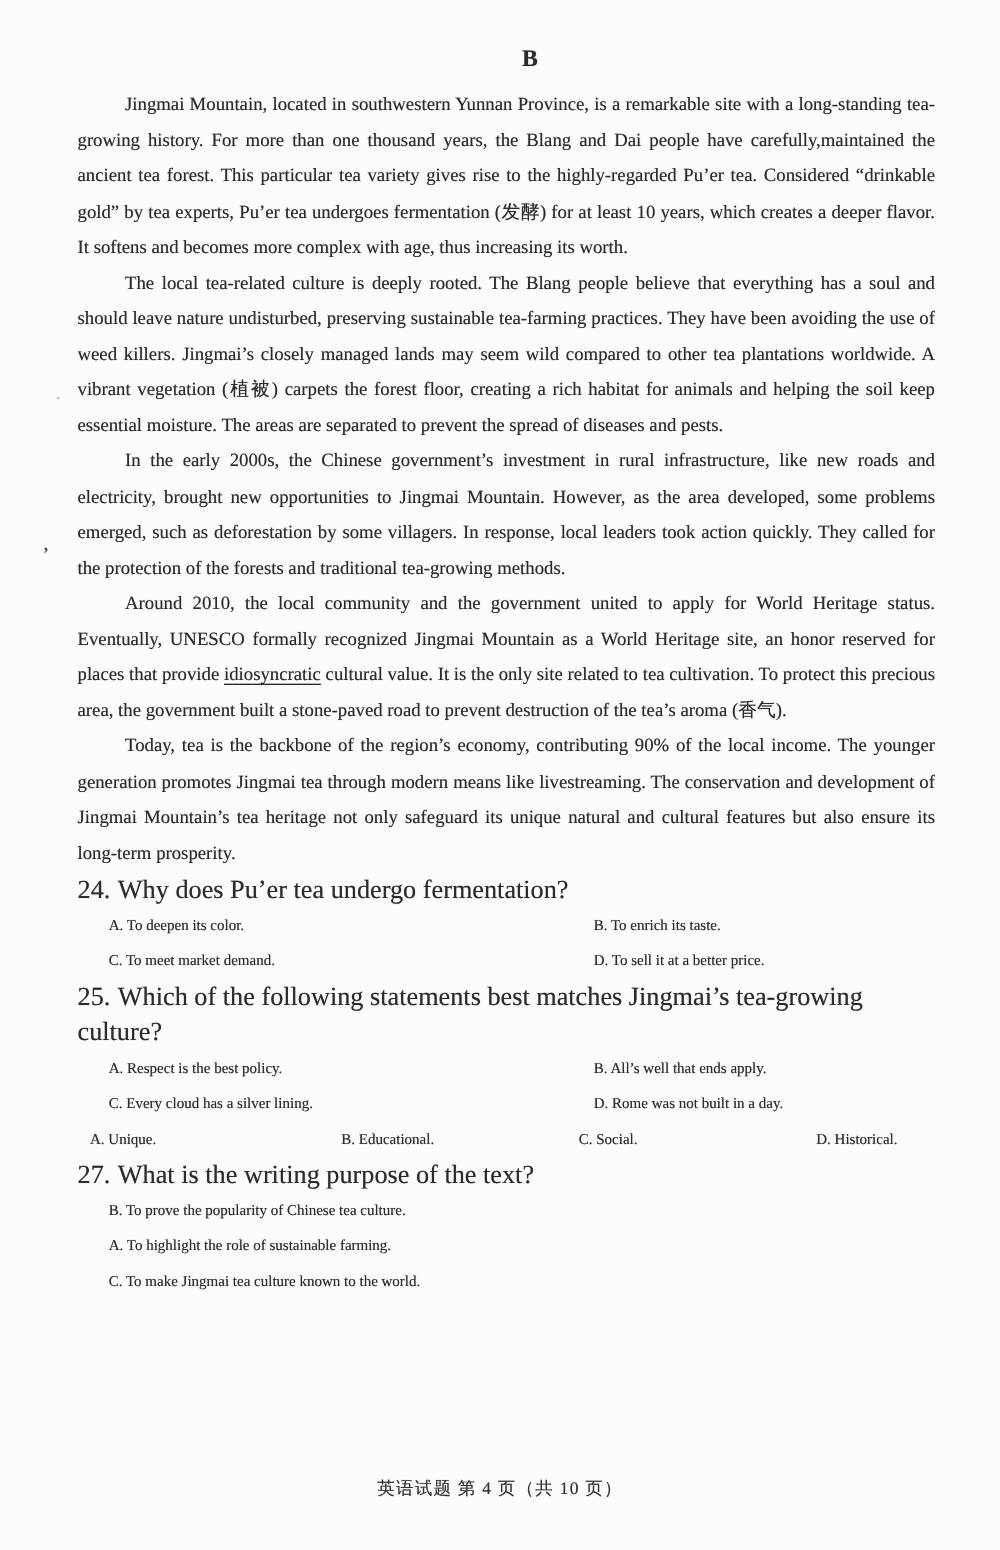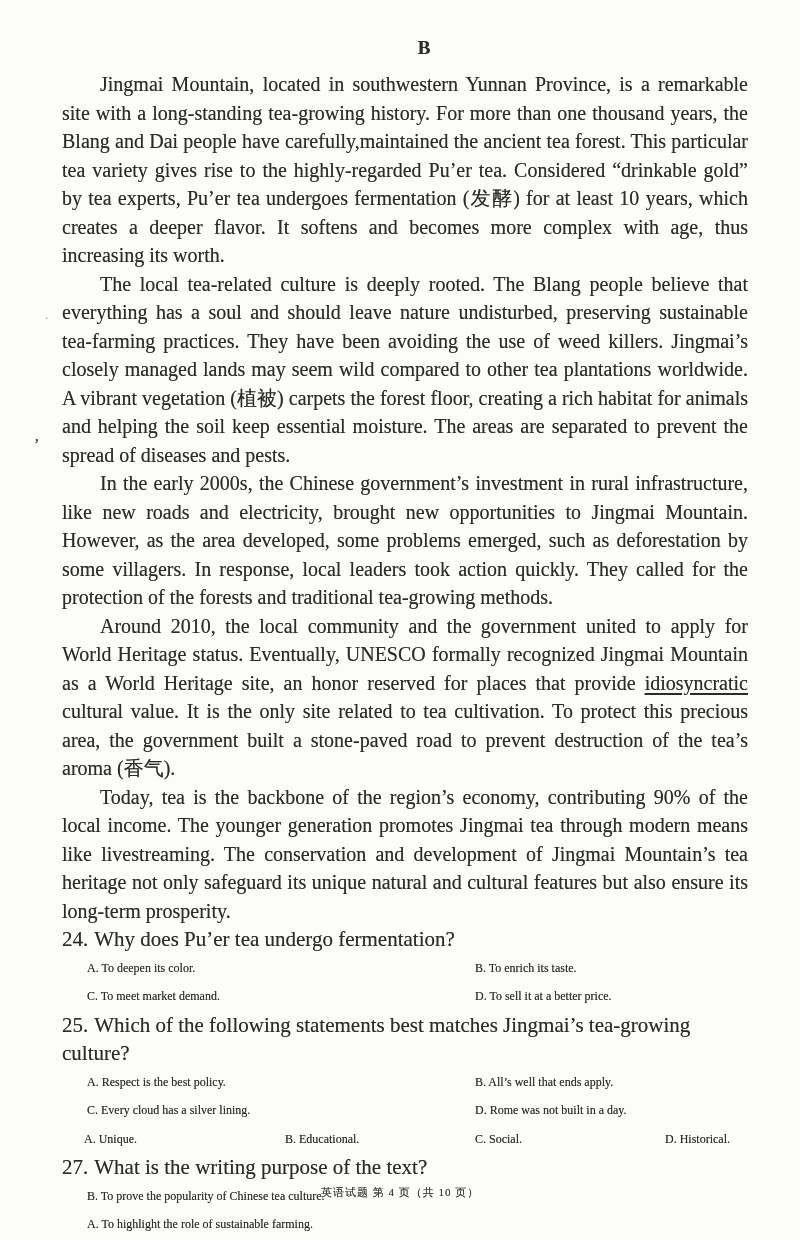--- a/index.html
+++ b/index.html
@@ -27,21 +27,21 @@
   .section-heading {
     text-align: center;
     padding-left: 38px;           
     font-weight: bold;
     font-size: 19px;
     line-height: 28px;
     margin-bottom: 8px;
   }
   .para {
     margin: 0;
-    font-size: 20px;
+    font-size: 15px;
     line-height: 28.5px;
     text-align: justify;
     text-indent: 38px;
   }
   .u {
     text-decoration: underline;
     text-underline-offset: 3px;
   }
   .question { margin: 0; }
   .q-stem {
@@ -55,31 +55,31 @@
     line-height: 28.5px;
   }
   .grid2 {
     display: grid;
     grid-template-columns: 388px auto;
     margin-left: 25px;
   }
   .grid4 {
     display: grid;
     grid-template-columns: 201px 190px 190px auto;
-    margin-left: 22px;
+    margin-left: 10px;
   }
   .list1 { margin-left: 25px; }
   .list1 .opt { display: block; }
   .footer {
     position: absolute;
     top: 1183px;
     left: 0;
     width: 100%;
     text-align: center;
-    font-size: 11px;
+    font-size: 14px;
     line-height: 18px;
     color: #33312f;
     letter-spacing: 1px;
   }
   
   .artifact {
     position: absolute;
     font-size: 16px;
     color: #3a3836;
     line-height: 1;

